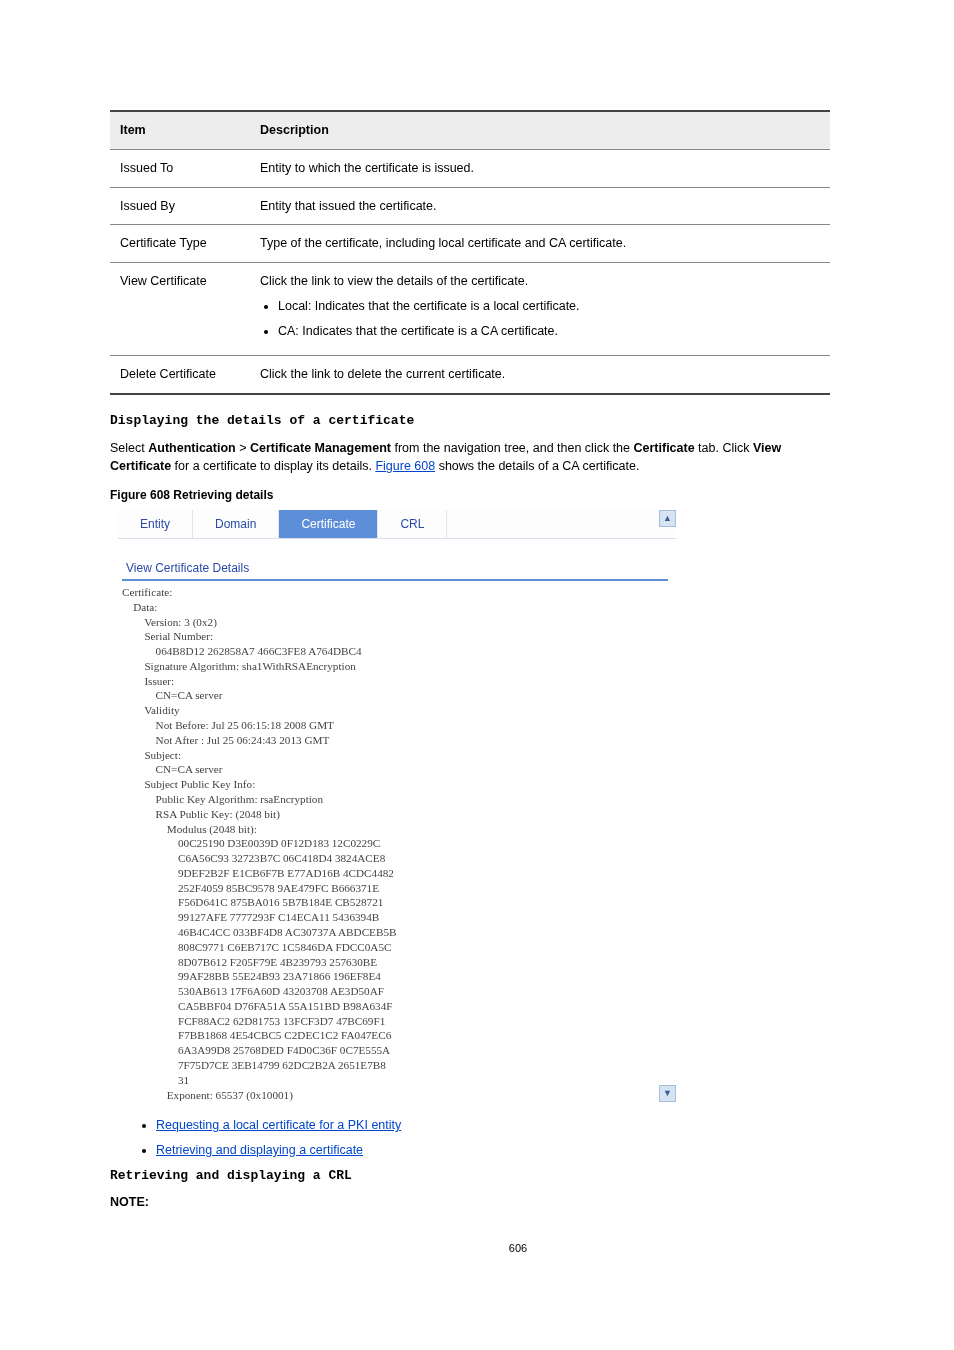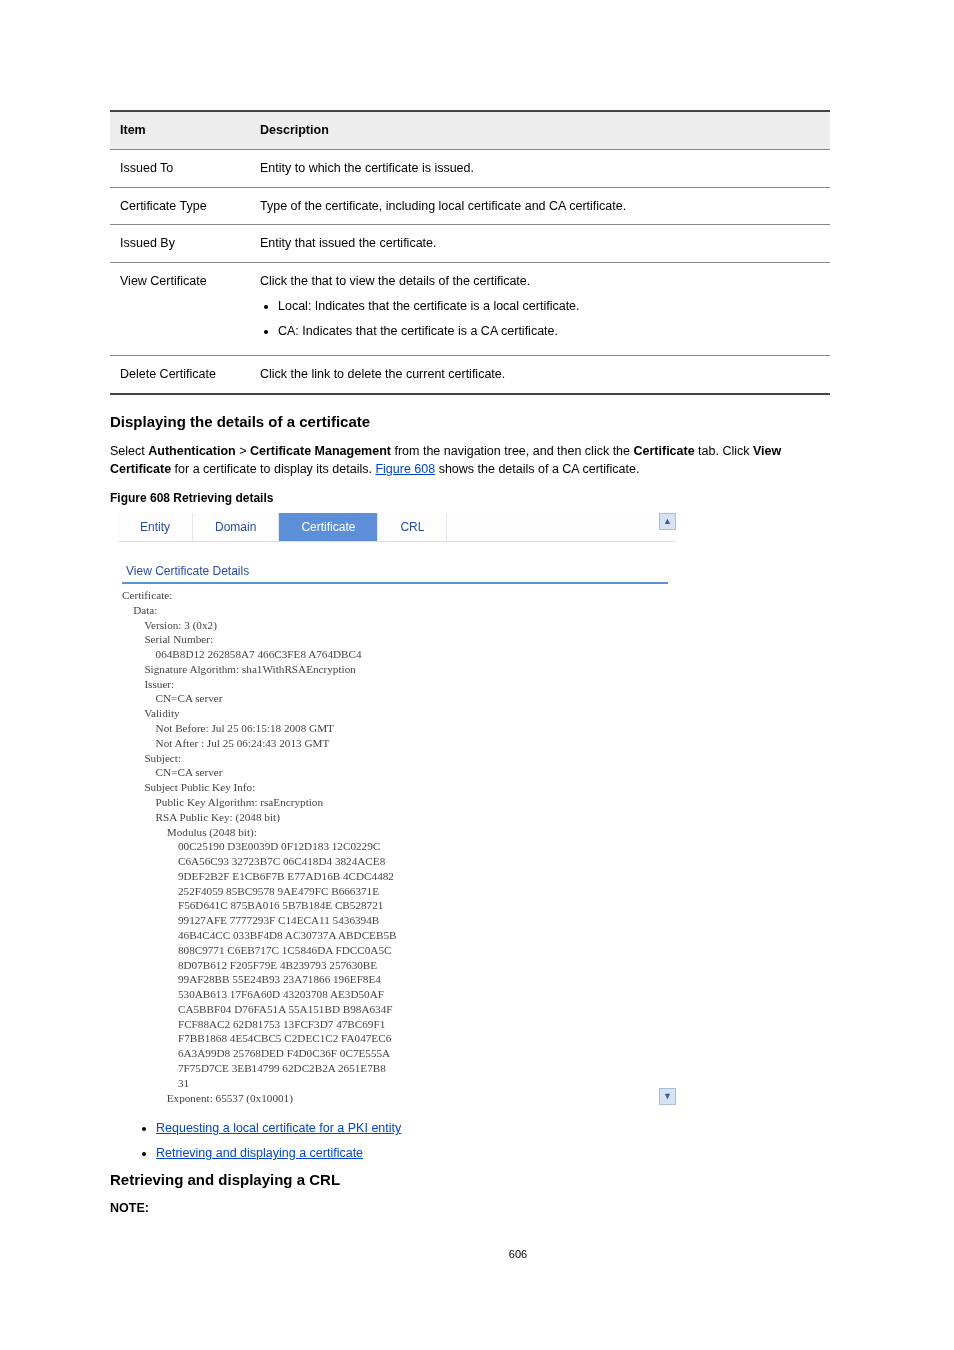--- a/index.html
+++ b/index.html
@@ -62,23 +62,24 @@
   ul.bullets li {
     margin: 6px 0;
   }
 
   
   .section {
     width: 720px;
     margin: 0 auto;
   }
   h2.subhead {
-    font-size: 15px;
+    font-size: 13px;
     font-weight: bold;
     margin: 2px 0 8px 0;
+    font-family: Liberation Mono, monospace;
   }
   p.body {
     margin: 8px 0;
   }
   a.link {
     color: #0046cc;
     text-decoration: underline;
     cursor: pointer;
   }
 
@@ -170,31 +171,31 @@
         <th>Item</th>
         <th>Description</th>
       </tr>
     </thead>
     <tbody>
       <tr>
         <td>Issued To</td>
         <td>Entity to which the certificate is issued.</td>
       </tr>
       <tr>
+        <td>Issued By</td>
+        <td>Entity that issued the certificate.</td>
+      </tr>
+      <tr>
         <td>Certificate Type</td>
         <td>Type of the certificate, including local certificate and CA certificate.</td>
       </tr>
       <tr>
-        <td>Issued By</td>
-        <td>Entity that issued the certificate.</td>
-      </tr>
-      <tr>
         <td>View Certificate</td>
         <td>
-          <span>Click the that to view the details of the certificate.</span>
+          <span>Click the link to view the details of the certificate.</span>
           <ul class="bullets">
             <li>Local: Indicates that the certificate is a local certificate.</li>
             <li>CA: Indicates that the certificate is a CA certificate.</li>
           </ul>
         </td>
       </tr>
       <tr>
         <td>Delete Certificate</td>
         <td>Click the link to delete the current certificate.</td>
       </tr>

